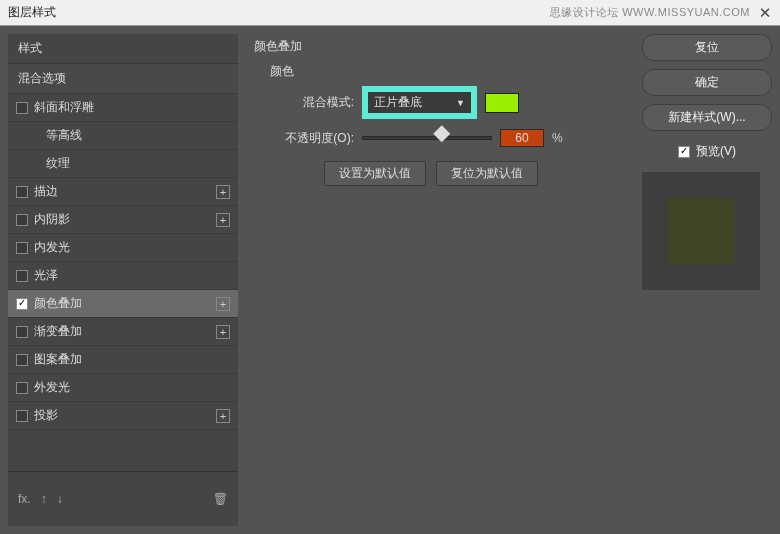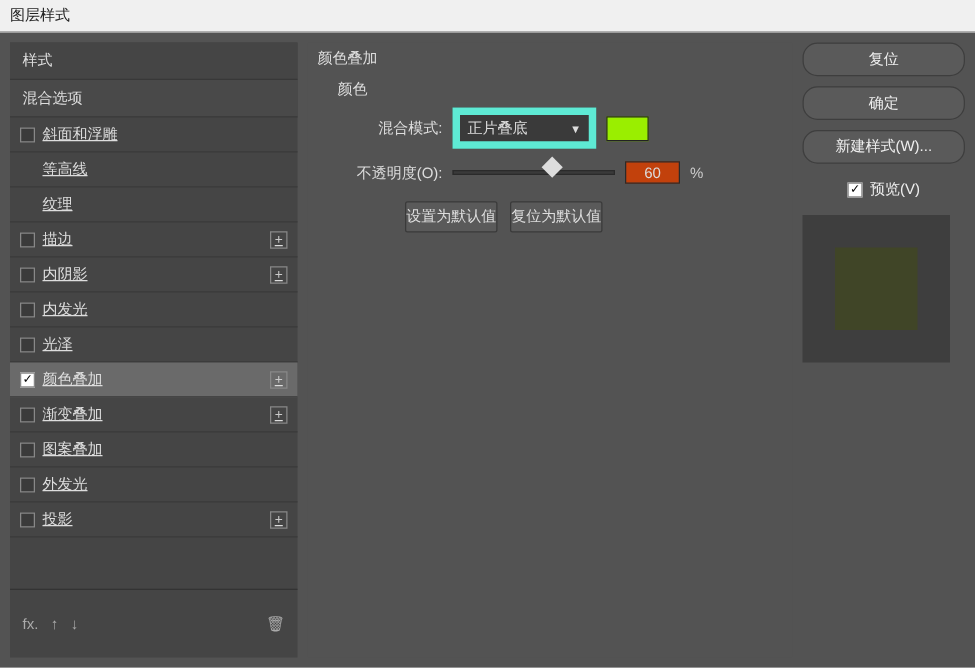--- a/index.html
+++ b/index.html
@@ -7,23 +7,23 @@
 .window { width: 780px; height: 534px; background: #535353; display: flex; flex-direction: column; }
 .titlebar { height: 26px; background: #f0f0f0; display: flex; align-items: center; padding: 0 8px; justify-content: space-between; border-bottom: 1px solid #999; }
 .title-left { font-size: 12px; color: #222; }
 .title-right { display: flex; align-items: center; gap: 8px; }
 .watermark { font-size: 11px; color: #888; letter-spacing: 0.5px; }
 .close-icon { width: 14px; height: 14px; display: flex; align-items: center; justify-content: center; cursor: pointer; font-size: 15px; color: #444; }
 .content { flex: 1; display: flex; gap: 8px; padding: 8px; }
 .sidebar { width: 230px; background: #454545; display: flex; flex-direction: column; }
 .side-header { font-size: 12px; color: #ddd; padding: 6px 10px; background: #454545; border-bottom: 1px solid #383838; }
 .side-header.blending { background: #494949; border-bottom: 1px solid #383838; }
-.style-item { display: flex; align-items: center; padding: 5px 8px; font-size: 12px; color: #ddd; border-bottom: 1px solid #3a3a3a; cursor: pointer; justify-content: space-between; text-decoration: underline; }
+.style-item { display: flex; align-items: center; padding: 5px 8px; font-size: 12px; color: #ddd; border-bottom: 1px solid #3a3a3a; cursor: pointer; justify-content: space-between; }
 .style-item.selected { background: #6a6a6a; }
-.style-item.sub { padding-left: 26px; }
+.style-item.sub { padding-left: 38px; }
 .style-left { display: flex; align-items: center; gap: 6px; }
 .cb { width: 12px; height: 12px; border: 1px solid #888; background: #3a3a3a; display: inline-block; }
 .cb.checked { background: #fff; position: relative; }
 .cb.checked::after { content: '✓'; color: #000; font-size: 10px; position: absolute; top: -2px; left: 1px; }
 .plus-icon { width: 14px; height: 14px; border: 1px solid #888; display: flex; align-items: center; justify-content: center; font-size: 11px; color: #ccc; }
 .side-footer { margin-top: auto; display: flex; align-items: center; padding: 20px 10px; border-top: 1px solid #333; gap: 10px; }
 .side-footer .icon { color: #aaa; font-size: 12px; cursor: pointer; }
 .side-footer .spacer { flex: 1; }
 .main { flex: 1; background: #535353; padding: 4px 8px; }
 .fieldset-title { font-size: 12px; color: #ddd; margin-bottom: 2px; }
@@ -31,34 +31,38 @@
 .sub-fieldset-title { font-size: 12px; color: #ddd; margin-left: 6px; margin-bottom: 6px; }
 .row { display: flex; align-items: center; gap: 8px; margin-bottom: 10px; }
 .row-label { font-size: 12px; color: #ddd; width: 90px; text-align: right; }
 .dropdown { background: #3a3a3a; border: 6px solid #5eead4; color: #ddd; font-size: 12px; padding: 2px 6px; width: 115px; display: flex; justify-content: space-between; align-items: center; cursor: pointer; }
 .swatch { width: 34px; height: 20px; background: #9aee00; border: 1px solid #222; cursor: pointer; }
 .slider-track { width: 130px; height: 4px; background: #3a3a3a; position: relative; border: 1px solid #2a2a2a; }
 .slider-thumb { position: absolute; top: -5px; width: 12px; height: 12px; background: #ddd; transform: rotate(45deg) translateX(-50%); }
 .num-input { width: 44px; background: #c2410c; border: 1px solid #2a2a2a; color: #ddd; font-size: 12px; text-align: center; padding: 1px 0; }
 .pct { font-size: 12px; color: #ccc; }
 .btns { display: flex; gap: 10px; margin-top: 14px; margin-left: 60px; }
-.btn-flat { background: #5a5a5a; border: 1px solid #3a3a3a; color: #ddd; font-size: 12px; padding: 3px 0; cursor: pointer; border-radius: 2px; }
+.btn-flat { background: #5a5a5a; border: 1px solid #3a3a3a; color: #ddd; font-size: 12px; padding: 3px 14px; cursor: pointer; border-radius: 2px; }
 .rightcol { width: 130px; display: flex; flex-direction: column; gap: 8px; }
 .pill-btn { background: #5a5a5a; border: 1px solid #3e3e3e; color: #eee; font-size: 12px; padding: 4px 0; border-radius: 12px; text-align: center; cursor: pointer; }
 .preview-row { display: flex; align-items: center; gap: 6px; justify-content: center; font-size: 12px; color: #eee; margin-top: 4px; }
 .preview-box { width: 118px; height: 118px; background: #3e3e3e; margin-top: 4px; display: flex; align-items: center; justify-content: center; }
 .preview-inner { width: 66px; height: 66px; background: #404527; }
 .chev { font-size: 9px; }
 </style>
 </head>
 <body>
 
 <div class="window">
   <div class="titlebar">
     <span class="title-left">图层样式</span>
+    <div class="title-right">
+      <span class="watermark">思缘设计论坛  WWW.MISSYUAN.COM</span>
+      <span class="close-icon">✕</span>
+    </div>
   </div>
   <div class="content">
     <div class="sidebar">
       <div class="side-header">样式</div>
       <div class="side-header blending">混合选项</div>
       <div id="style-list">
           <div class="style-item">
             <div class="style-left">
               <span class="cb"></span>
               <span>斜面和浮雕</span>

